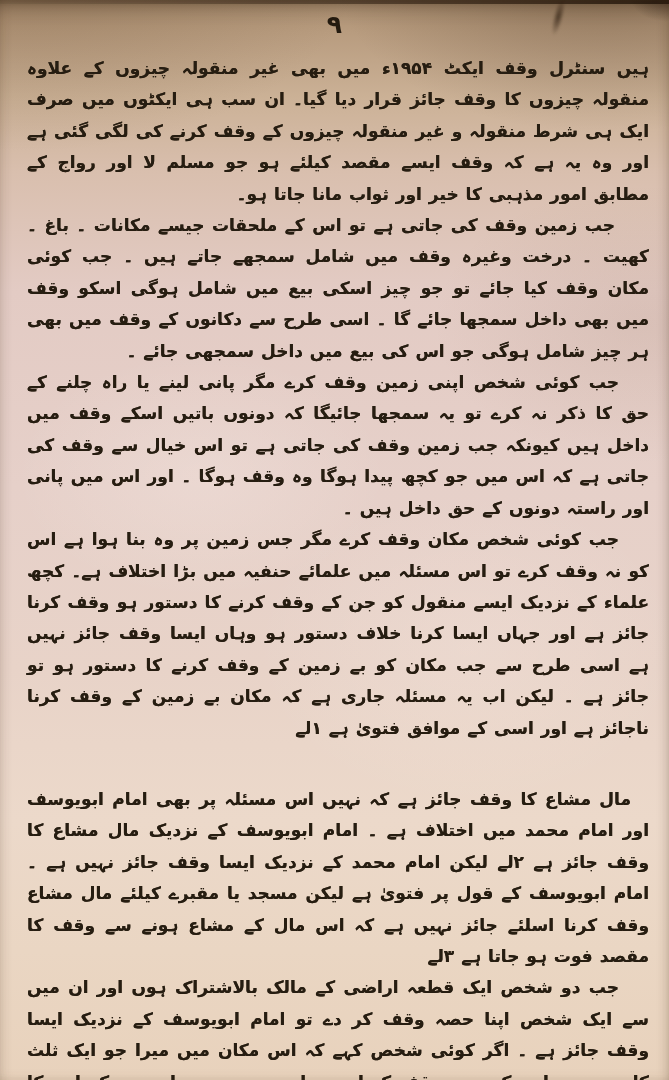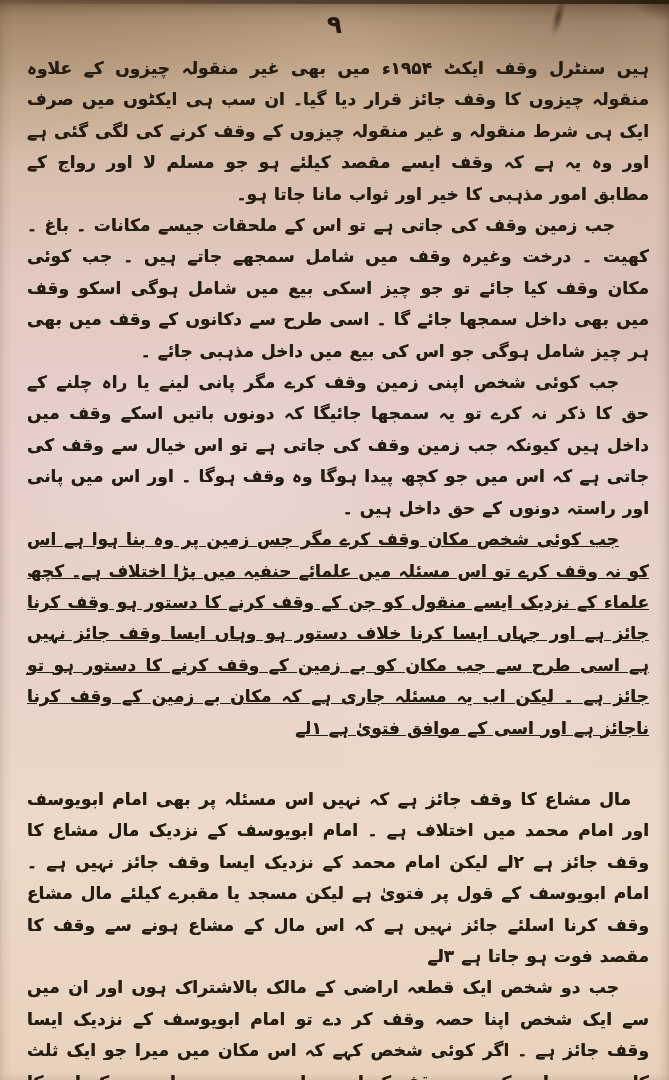--- a/index.html
+++ b/index.html
@@ -76,40 +76,40 @@
     margin: 0;
     font-size: 17px;
     line-height: 31.4px;
     text-align: justify;
     word-spacing: 1px;
   }
   .p1 { text-indent: 0; }
   .p2 { text-indent: 34px; }
   .p3 { text-indent: 34px; }
   .p4 { text-indent: 30px; }
-  .p5 { text-indent: 30px; text-decoration: underline; }
+  .p5 { text-indent: 30px; }
   .p6 { text-indent: 18px; margin-top: 40px; }
   .p7 { text-indent: 30px; }
 </style>
 </head>
 <body>
 
 <div class="scan">
 
   <div class="edge-top"></div>
   <div class="crease"></div>
   <div class="corner-tr"></div>
 
   <div class="page-number">۹</div>
 
   <div class="text-block" dir="rtl">
 
     <p class="para p1">ہیں سنٹرل وقف ایکٹ ۱۹۵۴ء میں بھی غیر منقولہ چیزوں کے علاوہ منقولہ چیزوں کا وقف جائز قرار دیا گیا۔ ان سب ہی ایکٹوں میں صرف ایک ہی شرط منقولہ و غیر منقولہ چیزوں کے وقف کرنے کی لگی گئی ہے اور وہ یہ ہے کہ وقف ایسے مقصد کیلئے ہو جو مسلم لا اور رواج کے مطابق امور مذہبی کا خیر اور ثواب مانا جاتا ہو۔</p>
 
-    <p class="para p2">جب زمین وقف کی جاتی ہے تو اس کے ملحقات جیسے مکانات ۔ باغ ۔ کھیت ۔ درخت وغیرہ وقف میں شامل سمجھے جاتے ہیں ۔ جب کوئی مکان وقف کیا جائے تو جو چیز اسکی بیع میں شامل ہوگی اسکو وقف میں بھی داخل سمجھا جائے گا ۔ اسی طرح سے دکانوں کے وقف میں بھی ہر چیز شامل ہوگی جو اس کی بیع میں داخل مذہبی جائے ۔</p>
+    <p class="para p2">جب زمین وقف کی جاتی ہے تو اس کے ملحقات جیسے مکانات ۔ باغ ۔ کھیت ۔ درخت وغیرہ وقف میں شامل سمجھے جاتے ہیں ۔ جب کوئی مکان وقف کیا جائے تو جو چیز اسکی بیع میں شامل ہوگی اسکو وقف میں بھی داخل سمجھا جائے گا ۔ اسی طرح سے دکانوں کے وقف میں بھی ہر چیز شامل ہوگی جو اس کی بیع میں داخل سمجھی جائے ۔</p>
 
 
     <p class="para p4">جب کوئی شخص اپنی زمین وقف کرے مگر پانی لینے یا راہ چلنے کے حق کا ذکر نہ کرے تو یہ سمجھا جائیگا کہ دونوں باتیں اسکے وقف میں داخل ہیں کیونکہ جب زمین وقف کی جاتی ہے تو اس خیال سے وقف کی جاتی ہے کہ اس میں جو کچھ پیدا ہوگا وہ وقف ہوگا ۔ اور اس میں پانی اور راستہ دونوں کے حق داخل ہیں ۔</p>
 
     <p class="para p5">جب کوئی شخص مکان وقف کرے مگر جس زمین پر وہ بنا ہوا ہے اس کو نہ وقف کرے تو اس مسئلہ میں علمائے حنفیہ میں بڑا اختلاف ہے۔ کچھ علماء کے نزدیک ایسے منقول کو جن کے وقف کرنے کا دستور ہو وقف کرنا جائز ہے اور جہاں ایسا کرنا خلاف دستور ہو وہاں ایسا وقف جائز نہیں ہے اسی طرح سے جب مکان کو بے زمین کے وقف کرنے کا دستور ہو تو جائز ہے ۔ لیکن اب یہ مسئلہ جاری ہے کہ مکان بے زمین کے وقف کرنا ناجائز ہے اور اسی کے موافق فتویٰ ہے ۱لے</p>
 
     <p class="para p6">مال مشاع کا وقف جائز ہے کہ نہیں اس مسئلہ پر بھی امام ابویوسف اور امام محمد میں اختلاف ہے ۔ امام ابویوسف کے نزدیک مال مشاع کا وقف جائز ہے ۲لے لیکن امام محمد کے نزدیک ایسا وقف جائز نہیں ہے ۔ امام ابویوسف کے قول پر فتویٰ ہے لیکن مسجد یا مقبرے کیلئے مال مشاع وقف کرنا اسلئے جائز نہیں ہے کہ اس مال کے مشاع ہونے سے وقف کا مقصد فوت ہو جاتا ہے ۳لے</p>
 
     <p class="para p7">جب دو شخص ایک قطعہ اراضی کے مالک بالاشتراک ہوں اور ان میں سے ایک شخص اپنا حصہ وقف کر دے تو امام ابویوسف کے نزدیک ایسا وقف جائز ہے ۔ اگر کوئی شخص کہے کہ اس مکان میں میرا جو ایک ثلث کا حصہ ہے اس کو میں وقف کرتا ہوں اور بعد میں معلوم ہو کہ اس کا حصہ نصف یا دو ثلث ہے تو وہ سارا حصہ وقف ہو جائے گا ۔</p>
 

